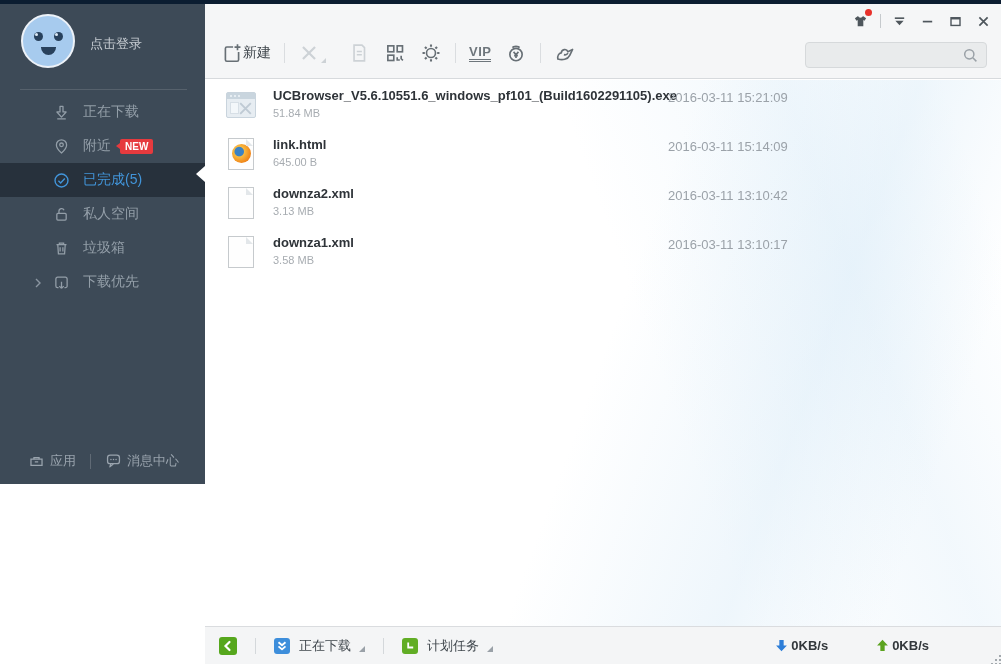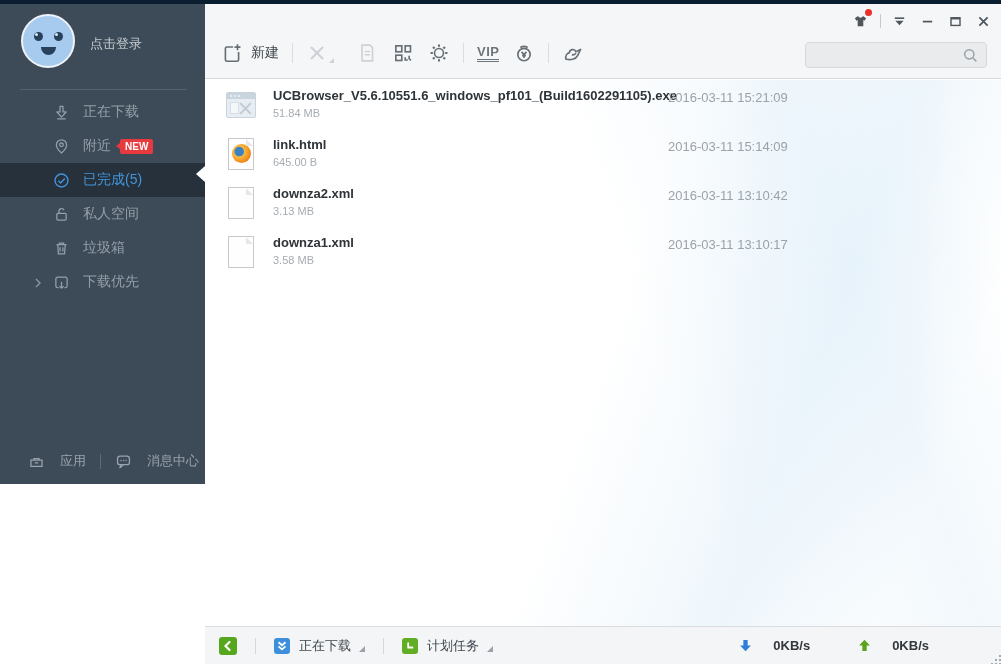--- a/index.html
+++ b/index.html
@@ -26,37 +26,37 @@
   .nav-item.selected { background:#27313c; color:#4295da; }
   .nav-icon { width:17px; height:17px; margin-right:13px; flex:0 0 auto; display:flex; }
   .nav-icon svg { width:17px; height:17px; }
   .nav-chevron { position:absolute; left:33px; top:11px; width:10px; height:12px; color:#8b96a1; }
   .new-badge { margin-left:9px; background:#e63a3e; color:#fff; font-size:10px; font-weight:bold;
                padding:2px 5px; border-radius:2px; position:relative; line-height:11px; }
   .new-badge::before { content:''; position:absolute; left:-4px; top:50%; margin-top:-3px;
                border-top:3px solid transparent; border-bottom:3px solid transparent; border-right:4px solid #e63a3e; }
 
   .sidebar-footer { position:absolute; bottom:0; left:0; height:46px; width:205px; display:flex; align-items:center; padding-left:28px; color:#99a3ad; font-size:13px; }
-  .sf-item { display:flex; align-items:flex-end; gap:15px; cursor:pointer; }
+  .sf-item { display:flex; align-items:flex-start; gap:5px; cursor:pointer; }
   .sf-item svg { width:17px; height:17px; }
   .sf-divider { width:1px; height:15px; background:rgba(255,255,255,0.18); margin:0 14px; }
 
   
   .main { position:absolute; left:205px; top:4px; width:796px; height:660px; background:#fff; }
 
   .main-header { position:absolute; top:0; left:0; right:0; height:75px; background:#f5f6f7; border-bottom:1px solid #d7dadd; }
 
   .win-controls { position:absolute; top:7px; right:8px; display:flex; align-items:center; color:#4e565c; }
   .ctrl { width:20px; height:20px; margin-left:8px; display:flex; align-items:center; justify-content:center; cursor:pointer; position:relative; }
   .ctrl svg { width:15px; height:15px; }
   .red-dot { position:absolute; top:-2px; right:-2px; width:7px; height:7px; border-radius:50%; background:#e8312b; }
   .ctrl-divider { width:1px; height:14px; background:#c6cacd; margin-left:10px; }
 
   .toolbar { position:absolute; left:16px; bottom:9px; display:flex; align-items:center; height:32px; }
-  .tb-btn { display:flex; align-items:center; gap:8px; color:#3f464c; font-size:14px; cursor:pointer; }
+  .tb-btn { display:flex; align-items:center; gap:0; color:#3f464c; font-size:14px; cursor:pointer; }
   .tb-icon { width:22px; height:22px; color:#676f75; display:flex; }
   .tb-icon svg { width:22px; height:22px; }
   .tb-icon.disabled { color:#cdd2d6; cursor:default; }
   .tb-divider { width:1px; height:20px; background:#dadde0; margin:0 13px; }
   .tb-gap { width:14px; }
   .x-wrap { position:relative; }
   .x-caret { position:absolute; right:-6px; bottom:1px; width:0; height:0; border-left:5px solid transparent; border-bottom:5px solid #cdd2d6; }
   .vip-txt { font-size:13px; font-weight:bold; color:#6e767c; border-bottom:3px double #6e767c; line-height:14px; letter-spacing:0.5px; cursor:pointer; }
 
   .search-box { position:absolute; top:38px; right:14px; width:182px; height:26px; background:#e9ebec; border:1px solid #d6d9db; border-radius:4px; }
@@ -97,21 +97,21 @@
   .collapse-btn { width:18px; height:18px; border-radius:3px; background:#56a71d; color:#fff; display:flex; align-items:center; justify-content:center; cursor:pointer; }
   .collapse-btn svg { width:12px; height:12px; }
   .sb-divider { width:1px; height:16px; background:#d4d8db; margin:0 18px; }
   .sb-chip { display:flex; align-items:center; font-size:13px; color:#3f464c; cursor:pointer; }
   .chip-icon { width:16px; height:16px; border-radius:3px; display:flex; align-items:center; justify-content:center; margin-right:9px; color:#fff; }
   .chip-icon svg { width:12px; height:12px; }
   .chip-icon.blue { background:#3d8edb; }
   .chip-icon.green { background:#61ad24; }
   .caret { width:0; height:0; border-left:6px solid transparent; border-bottom:6px solid #9aa1a8; margin-left:8px; margin-top:7px; }
   .speeds { margin-left:auto; display:flex; align-items:center; gap:48px; margin-right:58px; }
-  .speed { display:flex; align-items:center; gap:21px; font-size:13px; font-weight:bold; color:#33383c; }
+  .speed { display:flex; align-items:center; gap:3px; font-size:13px; font-weight:bold; color:#33383c; }
   .speed svg { width:13px; height:13px; }
   .grip { position:absolute; right:8px; bottom:7px; width:2px; height:2px; background:transparent;
           box-shadow: 8px 0 0 #a2a8ad, 4px 4px 0 #a2a8ad, 8px 4px 0 #a2a8ad, 0 8px 0 #a2a8ad, 4px 8px 0 #a2a8ad, 8px 8px 0 #a2a8ad; }
 </style>
 </head>
 <body>
 
 <div class="window">
   <div class="top-strip"></div>
 

